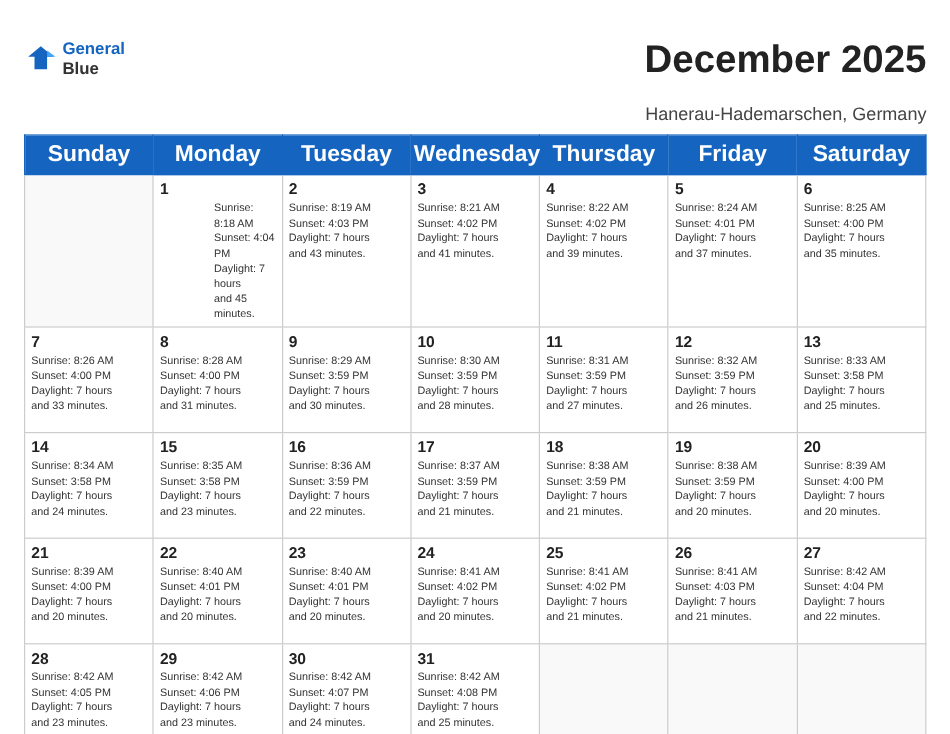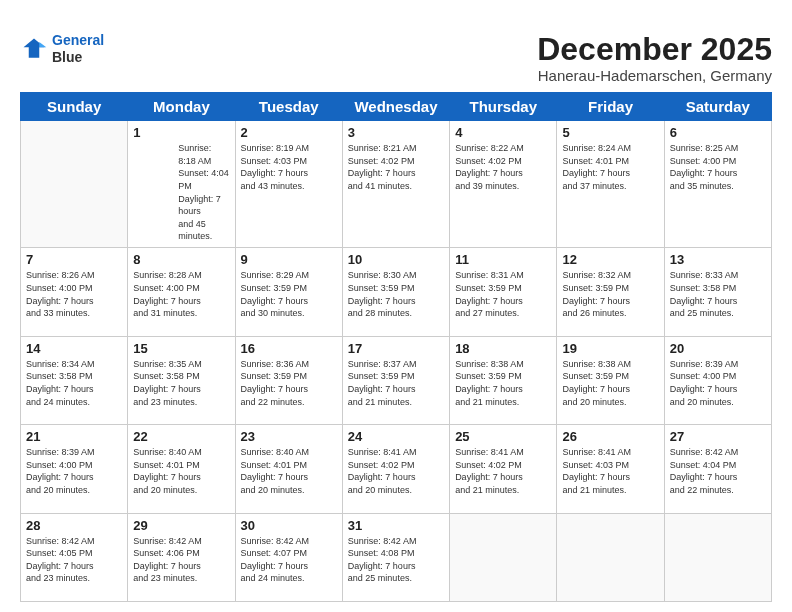--- a/index.html
+++ b/index.html
@@ -46,33 +46,34 @@
     }
     .month-title {
       font-size: 32px;
       font-weight: bold;
       color: #222;
       line-height: 1.1;
     }
     .location {
       font-size: 15px;
       color: #444;
+      margin-top: 20px;
     }
     .calendar {
       flex: 1;
       border: 1px solid #ccc;
       border-collapse: collapse;
       width: 100%;
       table-layout: fixed;
     }
     .calendar th {
       background: #1565c0;
       color: #fff;
       text-align: center;
-      font-size: 15px;
+      font-size: 19px;
       font-weight: bold;
       padding: 5px 2px;
       border: 1px solid #1565c0;
     }
     .calendar td {
       border: 1px solid #ccc;
       vertical-align: top;
       padding: 4px 5px;
       font-size: 9.5px;
       color: #333;

